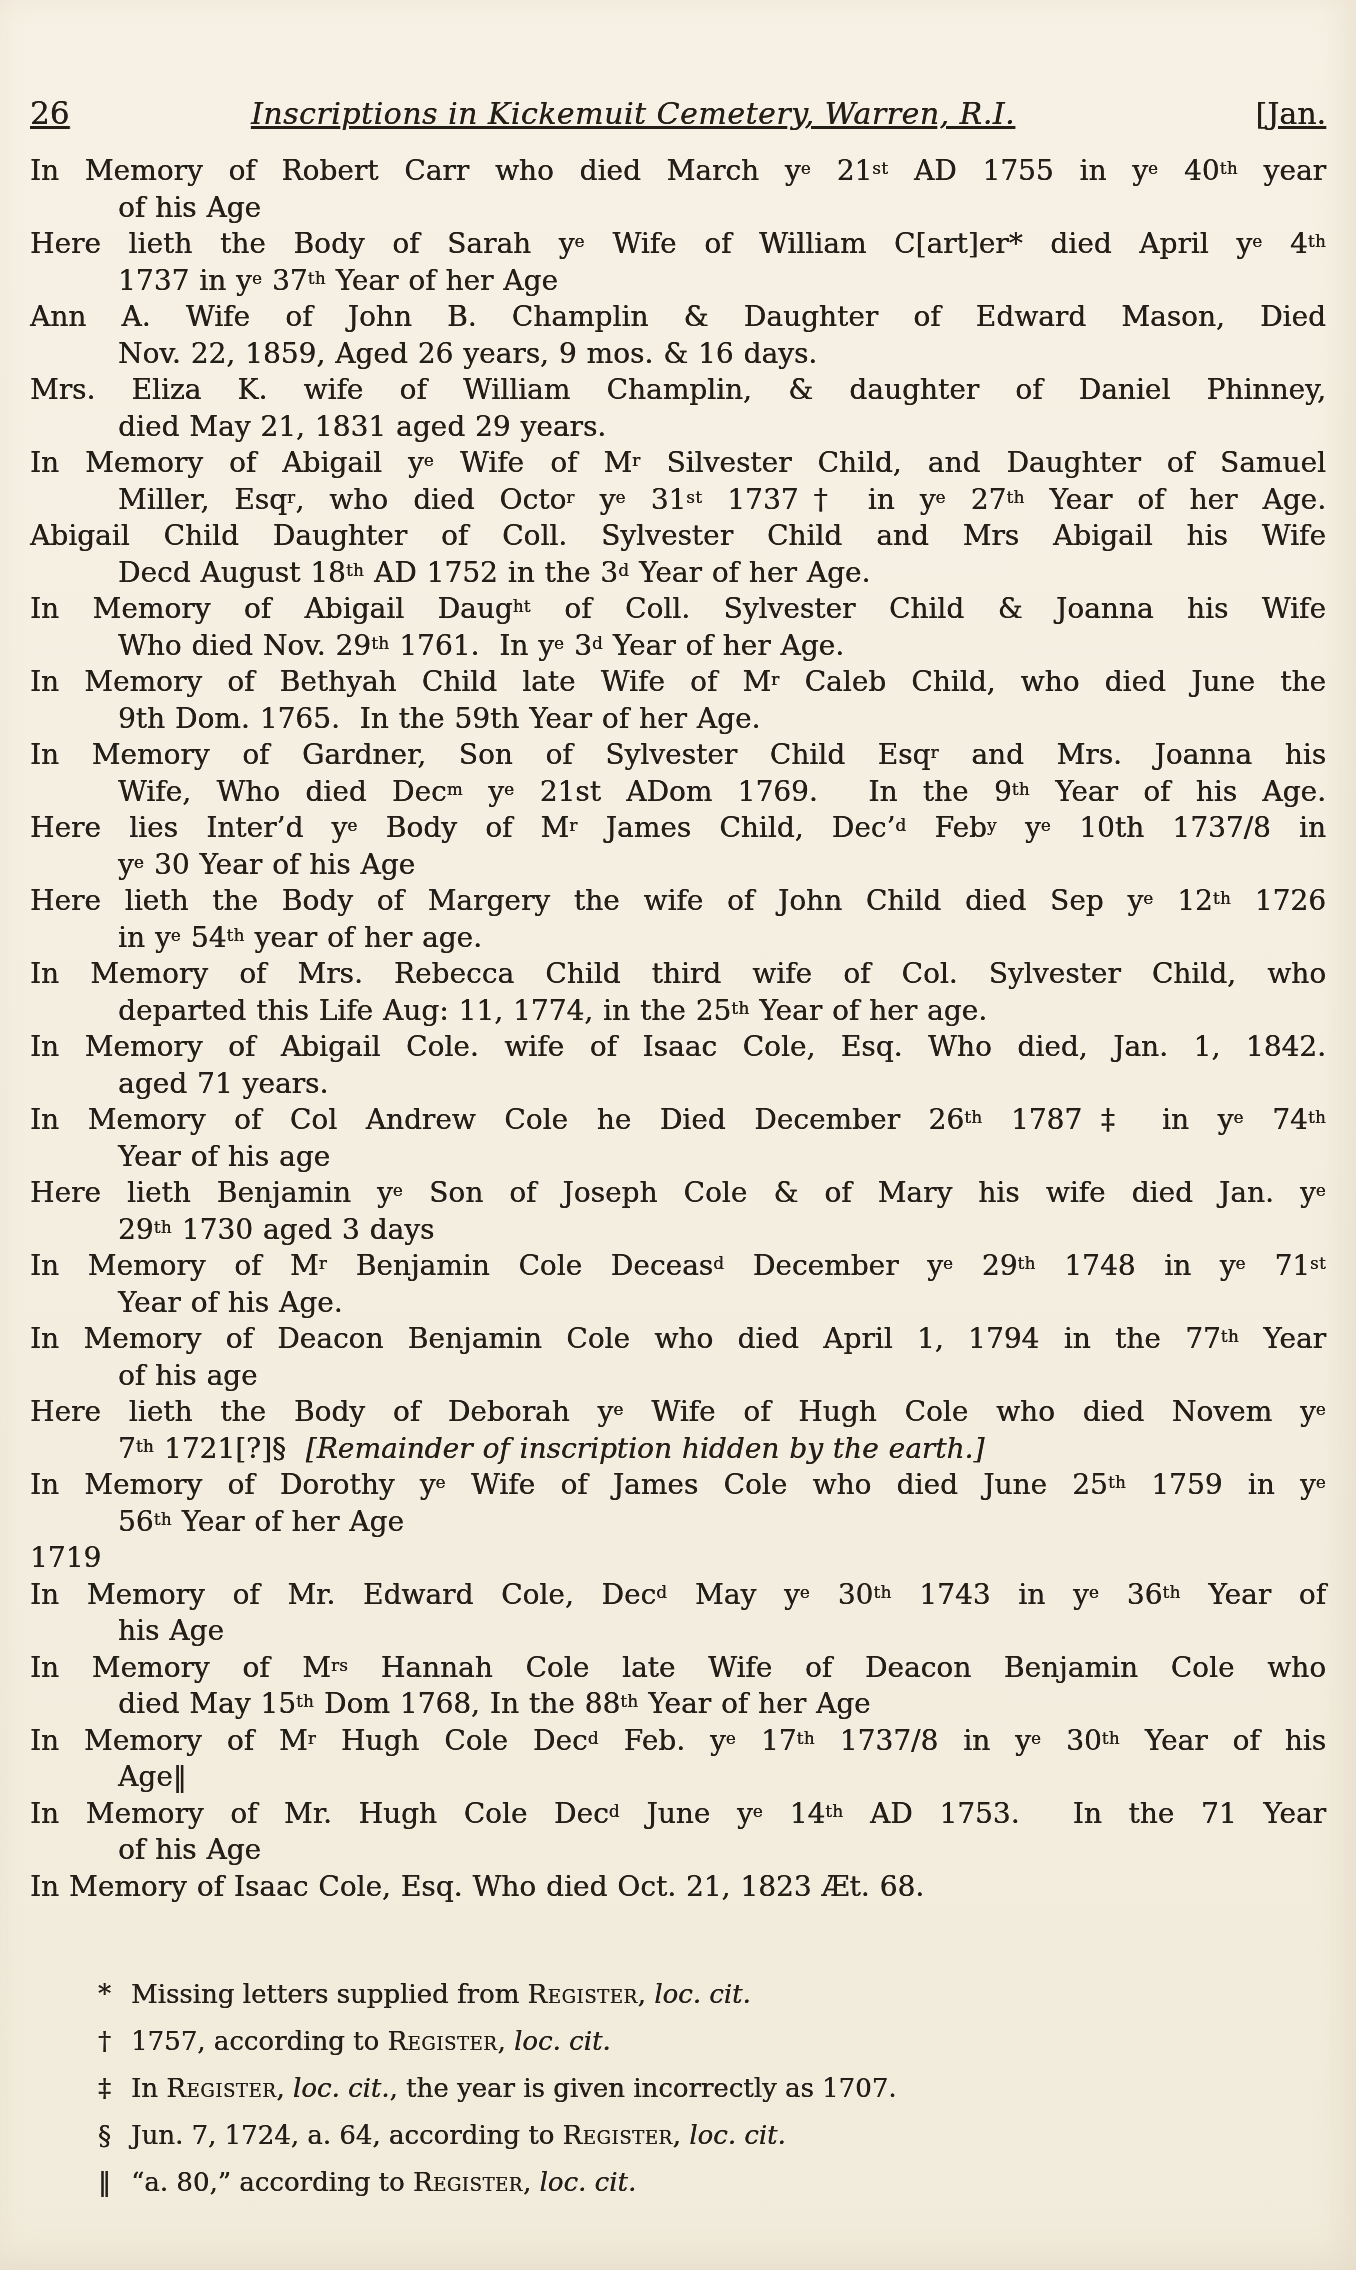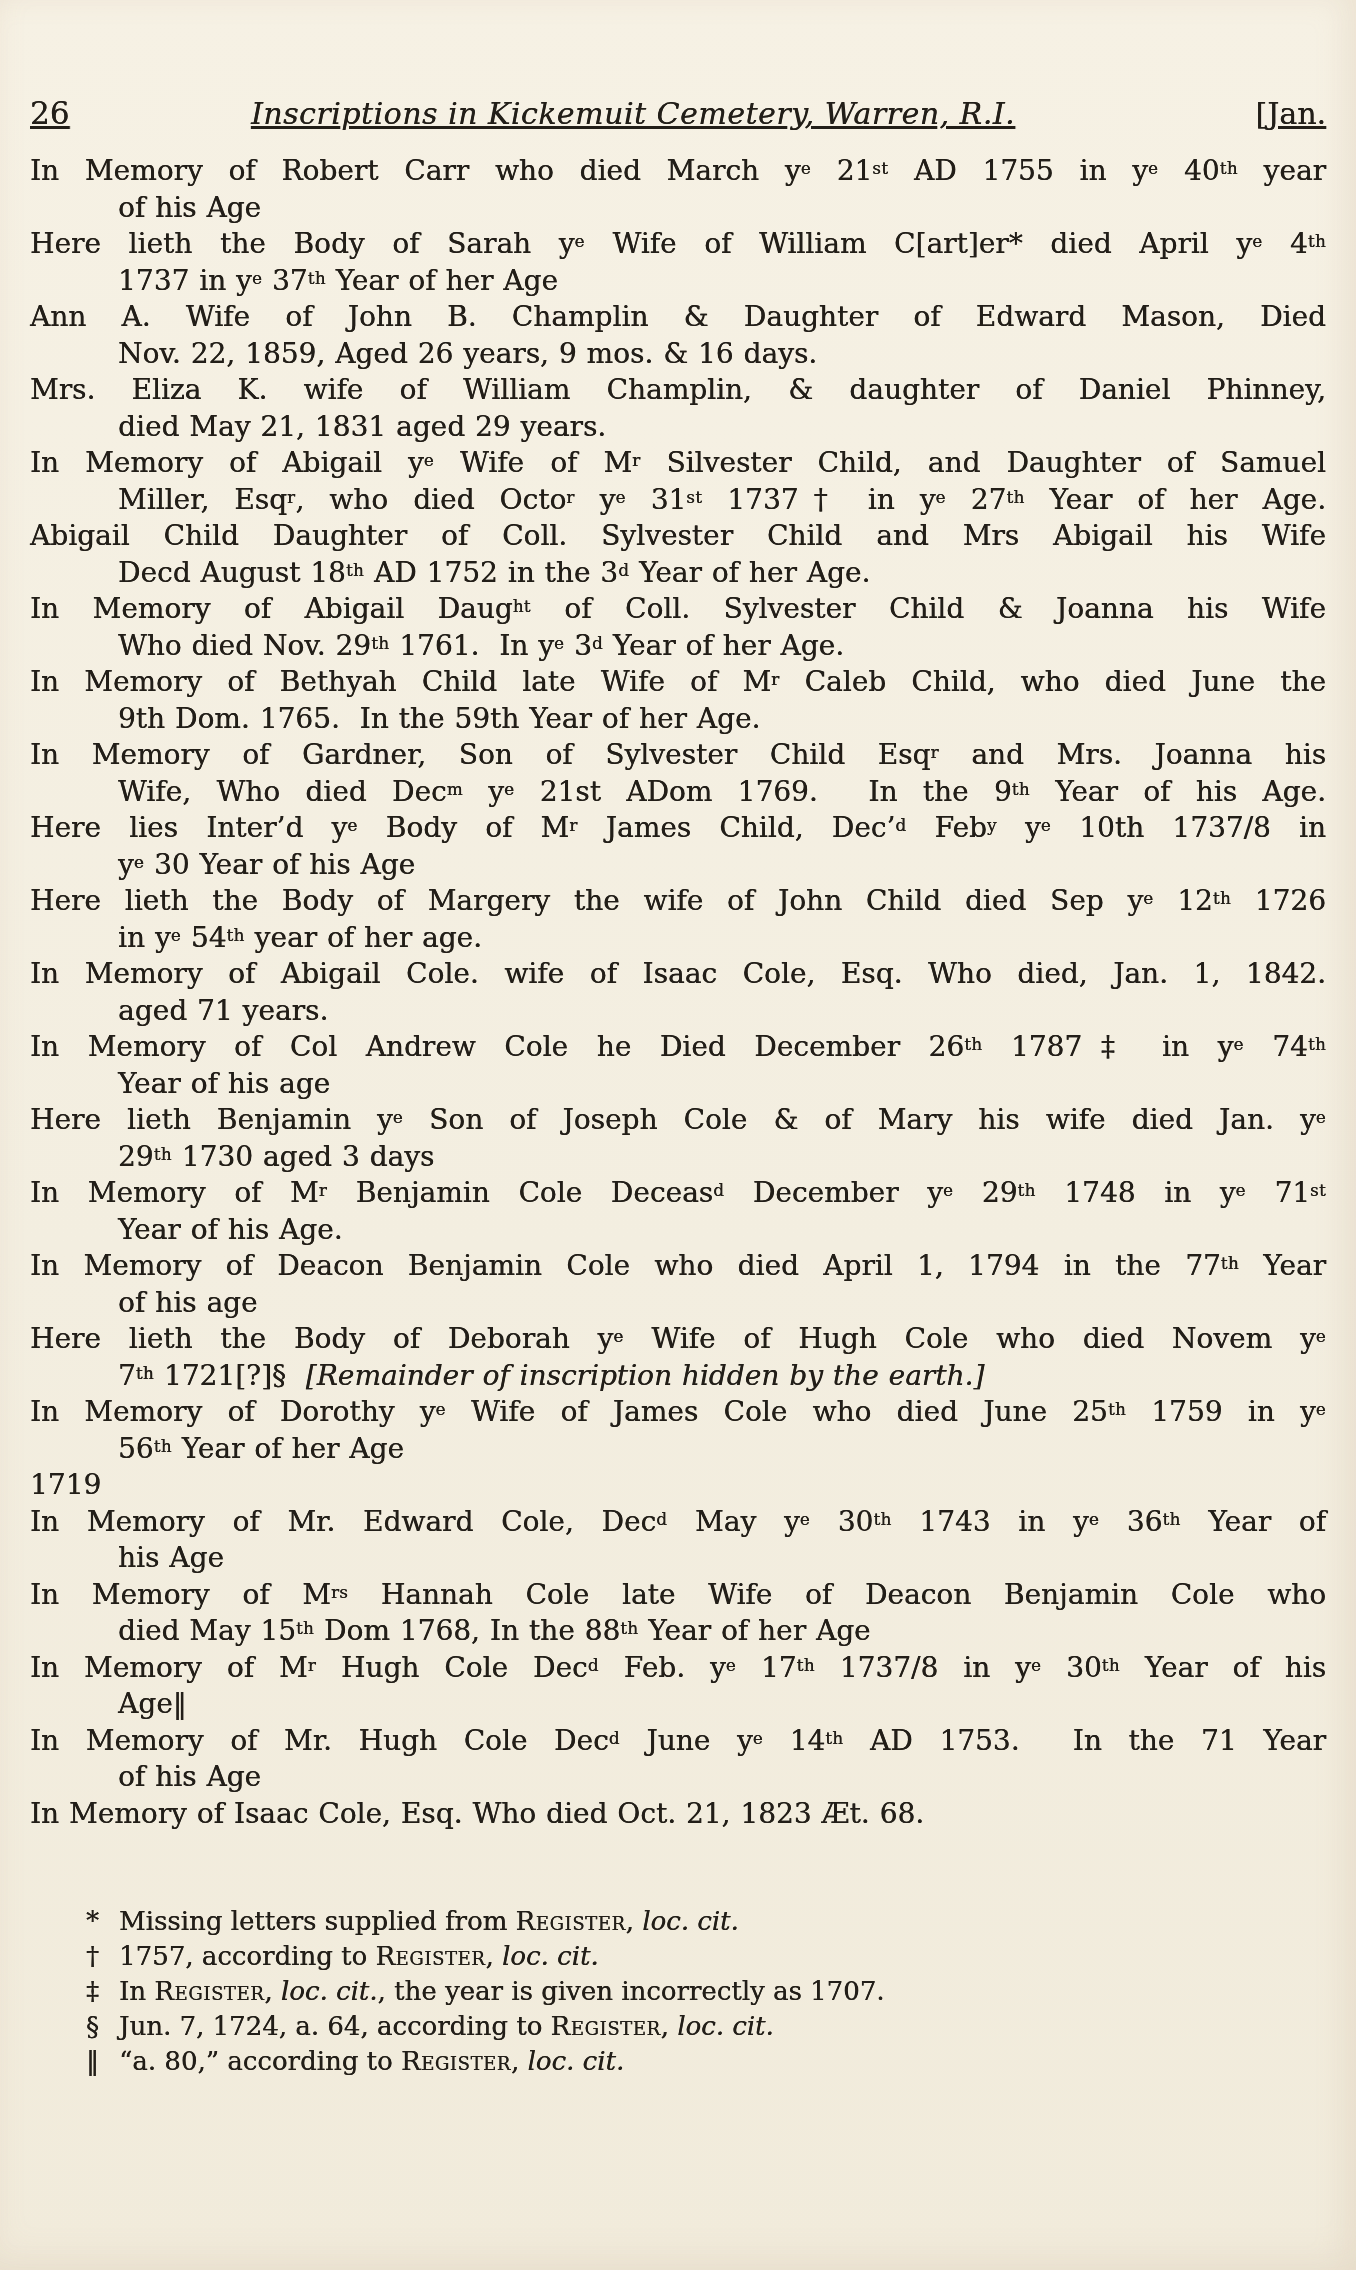--- a/index.html
+++ b/index.html
@@ -25,21 +25,21 @@
   .entries{font-size:28px;line-height:36.5px;word-spacing:1px;}
   .entry{margin:0;padding-left:88px;}
   .entry .line{display:block;}
   .entry .line:first-child{margin-left:-88px;}
   .entry .line.j{text-align:justify;text-align-last:justify;}
   .entries sup,.footnotes sup{font-size:.6em;line-height:0;vertical-align:.38em;letter-spacing:.3px;}
   .it{font-style:italic;}
   .sc{font-variant:small-caps;letter-spacing:.6px;}
   
   .footnotes{margin:72px 0 0 56px;font-size:26px;line-height:35px;}
-  .footnote{margin:0;}
+  .footnote{margin:12px;}
   .fn-sym{display:inline-block;width:33px;}
 </style>
 </head>
 <body>
 
 <div class="page">
 
   <div class="page-header">
     <span class="page-num">26</span>
     <span class="page-title">Inscriptions in Kickemuit Cemetery, Warren, R.I.</span>
@@ -83,20 +83,24 @@
         <span class="line j"><span>In Memory of Gardner, Son of Sylvester Child Esq</span><sup>r</sup><span> and Mrs. Joanna his</span></span>
         <span class="line j"><span>Wife, Who died Dec</span><sup>m</sup><span> y</span><sup>e</sup><span> 21st ADom 1769.&nbsp; In the 9</span><sup>th</sup><span> Year of his Age.</span></span>
       </p>
       <p class="entry">
         <span class="line j"><span>Here lies Inter’d y</span><sup>e</sup><span> Body of M</span><sup>r</sup><span> James Child, Dec’</span><sup>d</sup><span> Feb</span><sup>y</sup><span> y</span><sup>e</sup><span> 10th 1737/8 in</span></span>
         <span class="line"><span>y</span><sup>e</sup><span> 30 Year of his Age</span></span>
       </p>
       <p class="entry">
         <span class="line j"><span>Here lieth the Body of Margery the wife of John Child died Sep y</span><sup>e</sup><span> 12</span><sup>th</sup><span> 1726</span></span>
         <span class="line"><span>in y</span><sup>e</sup><span> 54</span><sup>th</sup><span> year of her age.</span></span>
+      </p>
+      <p class="entry">
+        <span class="line j"><span>In Memory of Mrs. Rebecca Child third wife of Col. Sylvester Child, who</span></span>
+        <span class="line"><span>departed this Life Aug: 11, 1774, in the 25</span><sup>th</sup><span> Year of her age.</span></span>
       </p>
       <p class="entry">
         <span class="line j"><span>In Memory of Abigail Cole. wife of Isaac Cole, Esq. Who died, Jan. 1, 1842.</span></span>
         <span class="line"><span>aged 71 years.</span></span>
       </p>
       <p class="entry">
         <span class="line j"><span>In Memory of Col Andrew Cole he Died December 26</span><sup>th</sup><span> 1787‡ in y</span><sup>e</sup><span> 74</span><sup>th</sup></span>
         <span class="line"><span>Year of his age</span></span>
       </p>
       <p class="entry">

